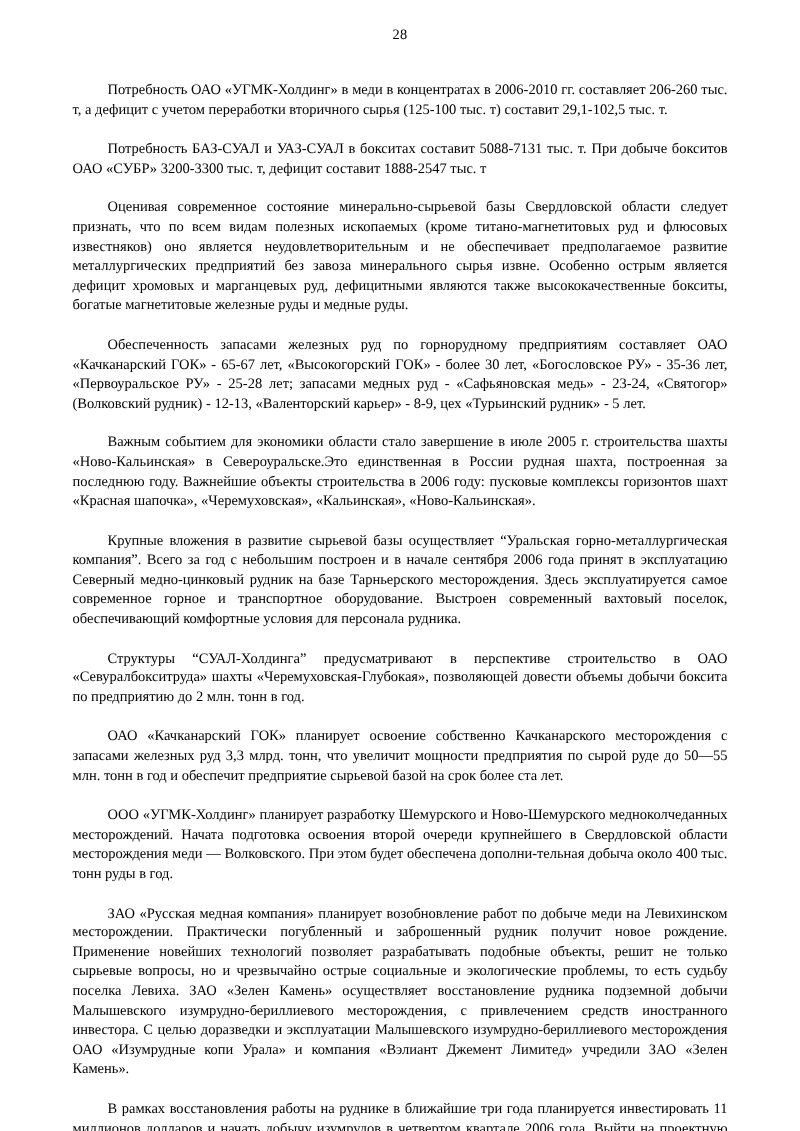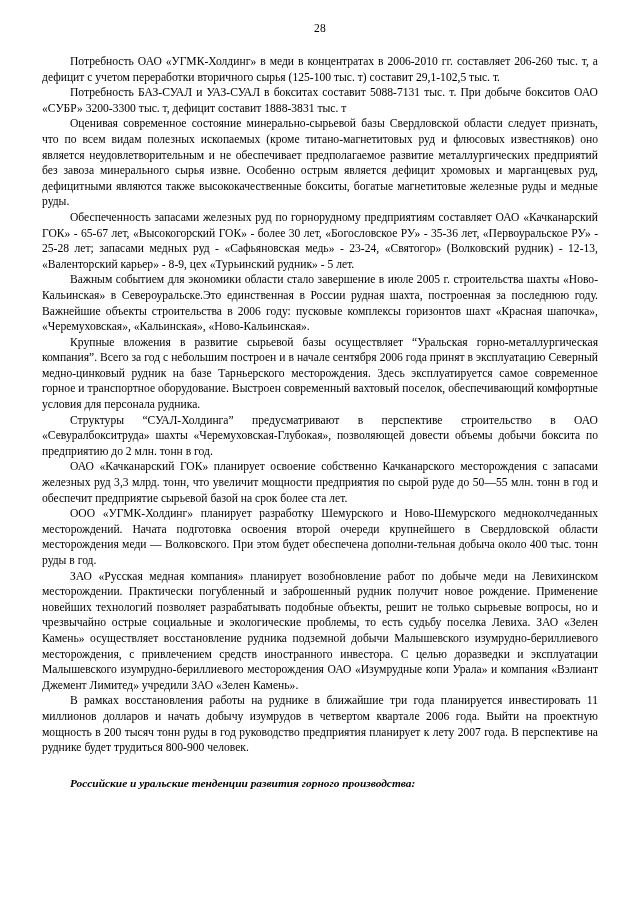--- a/index.html
+++ b/index.html
@@ -16,25 +16,25 @@
   .page {
     position: relative;
     width: 640px;
     height: 905px;
     box-sizing: border-box;
     padding: 22px 42px 0 42px;
   }
   .page-number {
     text-align: center;
     font-size: 11.5px;
-    margin-bottom: 20px;
+    margin-bottom: 30px;
     letter-spacing: 0.2px;
   }
   .body-text p {
-    margin: 0;
+    margin: 16px;
     text-align: justify;
     text-indent: 28px;
     font-size: 11.6px;
     line-height: 15.6px;
     hyphens: manual;
   }
   .footer-note {
     margin-top: 20px;
     font-style: italic;
     font-size: 11.4px;
@@ -45,21 +45,21 @@
 </style>
 </head>
 <body>
 
 <div class="page">
 
   <div class="page-number">28</div>
 
   <div class="body-text">
     <p>Потребность ОАО «УГМК-Холдинг» в меди в концентратах в 2006-2010 гг. составляет 206-260 тыс. т, а дефицит с учетом переработки вторичного сырья (125-100 тыс. т) составит 29,1-102,5 тыс. т.</p>
-    <p>Потребность БАЗ-СУАЛ и УАЗ-СУАЛ в бокситах составит 5088-7131 тыс. т. При добыче бокситов ОАО «СУБР» 3200-3300 тыс. т, дефицит составит 1888-3831 тыс. т</p>
+    <p>Потребность БАЗ-СУАЛ и УАЗ-СУАЛ в бокситах составит 5088-7131 тыс. т. При добыче бокситов ОАО «СУБР» 3200-3300 тыс. т, дефицит составит 1888-2547 тыс. т</p>
     <p>Оценивая современное состояние минерально-сырьевой базы Свердловской области следует признать, что по всем видам полезных ископаемых (кроме титано-магнетитовых руд и флюсовых известняков) оно является неудовлетворительным и не обеспечивает предполагаемое развитие металлургических предприятий без завоза минерального сырья извне. Особенно острым является дефицит хромовых и марганцевых руд, дефицитными являются также высококачественные бокситы, богатые магнетитовые железные руды и медные руды.</p>
     <p>Обеспеченность запасами железных руд по горнорудному предприятиям составляет ОАО «Качканарский ГОК» - 65-67 лет, «Высокогорский ГОК» - более 30 лет, «Богословское РУ» - 35-36 лет, «Первоуральское РУ» - 25-28 лет; запасами медных руд - «Сафьяновская медь» - 23-24, «Святогор» (Волковский рудник) - 12-13, «Валенторский карьер» - 8-9, цех «Турьинский рудник» - 5 лет.</p>
     <p>Важным событием для экономики области стало завершение в июле 2005 г. строительства шахты «Ново-Кальинская» в Североуральске.Это единственная в России рудная шахта, построенная за последнюю году. Важнейшие объекты строительства в 2006 году: пусковые комплексы горизонтов шахт «Красная шапочка», «Черемуховская», «Кальинская», «Ново-Кальинская».</p>
     <p>Крупные вложения в развитие сырьевой базы осуществляет “Уральская горно-металлургическая компания”. Всего за год с небольшим построен и в начале сентября 2006 года принят в эксплуатацию Северный медно-цинковый рудник на базе Тарньерского месторождения. Здесь эксплуатируется самое современное горное и транспортное оборудование. Выстроен современный вахтовый поселок, обеспечивающий комфортные условия для персонала рудника.</p>
     <p>Структуры “СУАЛ-Холдинга” предусматривают в перспективе строительство в ОАО «Севуралбокситруда» шахты «Черемуховская-Глубокая», позволяющей довести объемы добычи боксита по предприятию до 2 млн. тонн в год.</p>
     <p>ОАО «Качканарский ГОК» планирует освоение собственно Качканарского месторождения с запасами железных руд 3,3 млрд. тонн, что увеличит мощности предприятия по сырой руде до 50—55 млн. тонн в год и обеспечит предприятие сырьевой базой на срок более ста лет.</p>
     <p>ООО «УГМК-Холдинг» планирует разработку Шемурского и Ново-Шемурского медноколчеданных месторождений. Начата подготовка освоения второй очереди крупнейшего в Свердловской области месторождения меди — Волковского. При этом будет обеспечена дополни-тельная добыча около 400 тыс. тонн руды в год.</p>
     <p>ЗАО «Русская медная компания» планирует возобновление работ по добыче меди на Левихинском месторождении. Практически погубленный и заброшенный рудник получит новое рождение. Применение новейших технологий позволяет разрабатывать подобные объекты, решит не только сырьевые вопросы, но и чрезвычайно острые социальные и экологические проблемы, то есть судьбу поселка Левиха. ЗАО «Зелен Камень» осуществляет восстановление рудника подземной добычи Малышевского изумрудно-бериллиевого месторождения, с привлечением средств иностранного инвестора. С целью доразведки и эксплуатации Малышевского изумрудно-бериллиевого месторождения ОАО «Изумрудные копи Урала» и компания «Вэлиант Джемент Лимитед» учредили ЗАО «Зелен Камень».</p>
     <p>В рамках восстановления работы на руднике в ближайшие три года планируется инвестировать 11 миллионов долларов и начать добычу изумрудов в четвертом квартале 2006 года. Выйти на проектную мощность в 200 тысяч тонн руды в год руководство предприятия планирует к лету 2007 года. В перспективе на руднике будет трудиться 800-900 человек.</p>
   </div>

